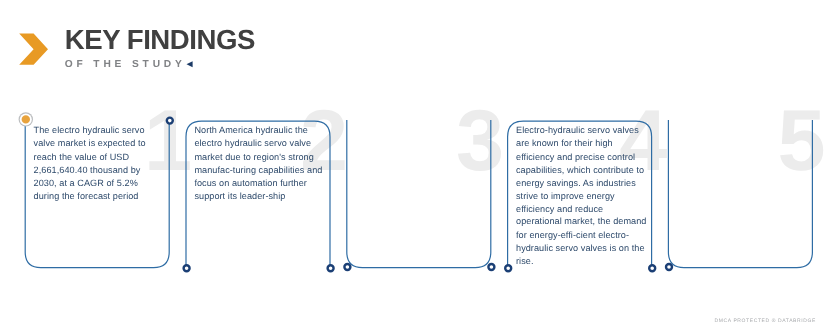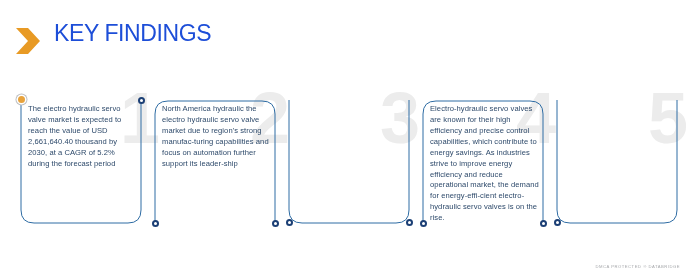--- a/index.html
+++ b/index.html
@@ -9,22 +9,22 @@
     font-family:"Liberation Sans", sans-serif;
     overflow:hidden;
   }
   #stage{ position:relative; width:690px; height:275px; background:#fff; }
 
   
   #header{ position:absolute; left:14px; top:22px; display:flex; align-items:flex-start; }
   #chevron-icon{ width:34px; height:34px; flex:0 0 auto; margin-top:2px; }
   #title-block{ margin-left:6px; }
   #main-title{
-    font-size:23px; font-weight:normal; letter-spacing:-0.4px;
-    color:#1d4ed8; line-height:1.0; white-space:nowrap;
+    font-size:23px; font-weight:bold; letter-spacing:-0.4px;
+    color:#404040; line-height:1.0; white-space:nowrap;
   }
   #sub-title{
     font-size:8.5px; font-weight:bold; letter-spacing:3.2px;
     color:#808285; margin-top:3px; white-space:nowrap;
     display:flex; align-items:center;
   }
   #sub-accent{ color:#1b3a66; margin-left:1px; font-size:9px; }
 
   
   .card{ position:absolute; top:96px; width:130px; height:132px; }
@@ -65,20 +65,24 @@
 <div id="stage">
 
   <div id="header">
     <span id="chevron-icon">
       <svg viewBox="0 0 34 34" xmlns="http://www.w3.org/2000/svg">
         <path d="M2 4 L14 4 L26 17 L14 30 L2 30 L14 17 Z" fill="#E89A24"></path>
       </svg>
     </span>
     <div id="title-block">
       <div id="main-title">KEY FINDINGS</div>
+      <div id="sub-title">
+        <span>OF THE STUDY</span>
+        <span id="sub-accent">◂</span>
+      </div>
     </div>
   </div>
 
   <div class="card up" style="left:16px;">
     <div class="wm" style="left:104px;">1</div>
     <div class="frame">
       <svg viewBox="0 0 130 132" xmlns="http://www.w3.org/2000/svg" fill="none">
         <path d="M5 4 L5 114 Q5 127 18 127 L112 127 Q125 127 125 114 L125 4" stroke="#2E6CA4" stroke-width="1"></path>
       </svg>
     </div>

